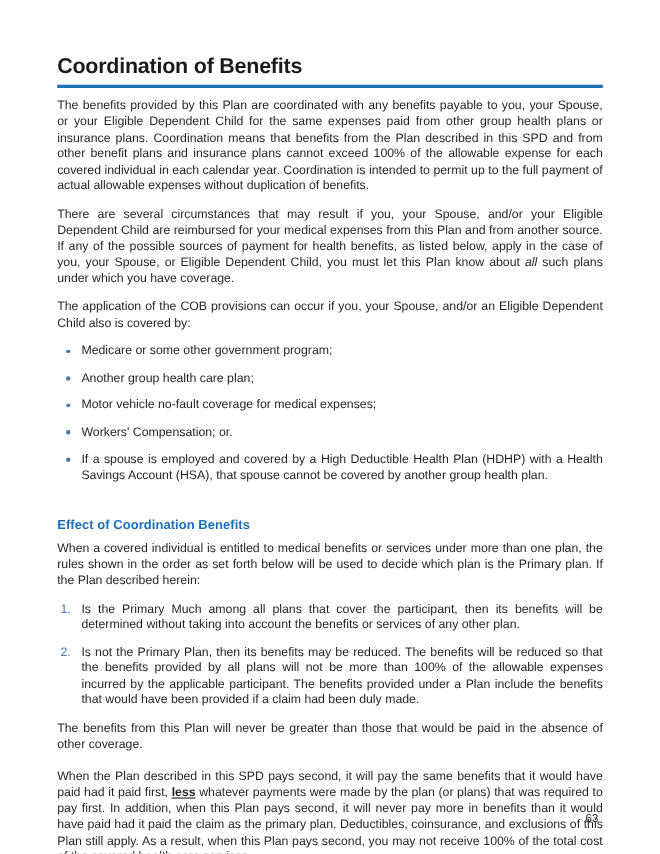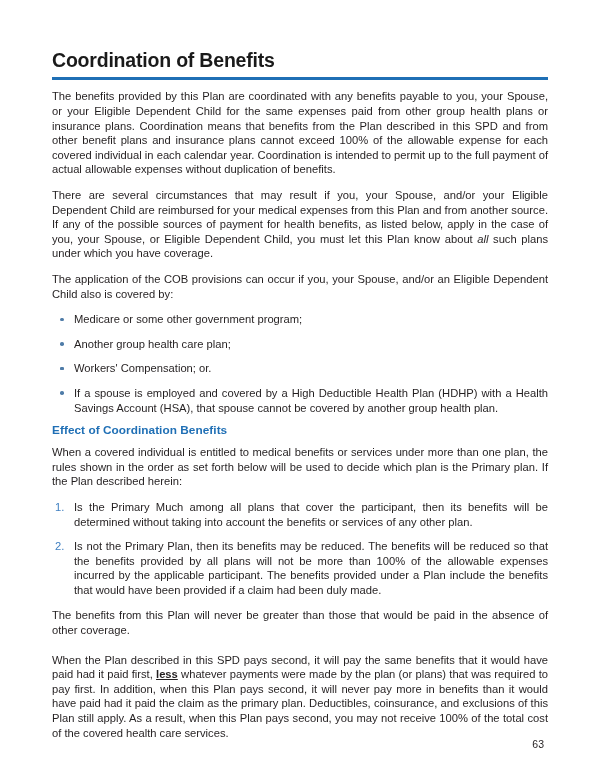--- a/index.html
+++ b/index.html
@@ -64,21 +64,21 @@
     font-weight: bold;
     color: #1f6fb5;
     margin: 0 0 8px 0;
     line-height: 14px;
     letter-spacing: 0.05px;
   }
 
   
   ul.bullets {
     list-style: none;
-    margin: 0 0 4px 0;
+    margin: 0 0 26px 0;
     padding: 0;
   }
   ul.bullets li {
     position: relative;
     padding-left: 22px;
     font-size: 11.2px;
     line-height: 14.6px;
     text-align: justify;
     margin-bottom: 10px;
     color: #231f20;
@@ -147,21 +147,21 @@
     <p class="body">The benefits provided by this Plan are coordinated with any benefits payable to you, your Spouse, or your Eligible Dependent Child for the same expenses paid from other group health plans or insurance plans. Coordination means that benefits from the Plan described in this SPD and from other benefit plans and insurance plans cannot exceed 100% of the allowable expense for each covered individual in each calendar year. Coordination is intended to permit up to the full payment of actual allowable expenses without duplication of benefits.</p>
 
 
     <p class="body"><span>There are several circumstances that may result if you, your Spouse, and/or your Eligible Dependent Child are reimbursed for your medical expenses from this Plan and from another source. If any of the possible sources of payment for health benefits, as listed below, apply in the case of you, your Spouse, or Eligible Dependent Child, you must let this Plan know about </span><span class="i">all</span><span> such plans under which you have coverage.</span></p>
 
     <p class="body">The application of the COB provisions can occur if you, your Spouse, and/or an Eligible Dependent Child also is covered by:</p>
 
     <ul class="bullets">
       <li><span class="dot"></span><span>Medicare or some other government program;</span></li>
       <li><span class="dot"></span><span>Another group health care plan;</span></li>
-      <li><span class="dot"></span></li>
+      <li><span class="dot"></span><span>Motor vehicle no-fault coverage for medical expenses;</span></li>
       <li><span class="dot"></span><span>Workers' Compensation; or.</span></li>
       <li><span class="dot"></span><span>If a spouse is employed and covered by a High Deductible Health Plan (HDHP) with a Health Savings Account (HSA), that spouse cannot be covered by another group health plan.</span></li>
     </ul>
 
     <div class="spacer-sm"></div>
 
     <h2 class="subhead">Effect of Coordination Benefits</h2>
 
     <p class="body">When a covered individual is entitled to medical benefits or services under more than one plan, the rules shown in the order as set forth below will be used to decide which plan is the Primary plan. If the Plan described herein:</p>
 

